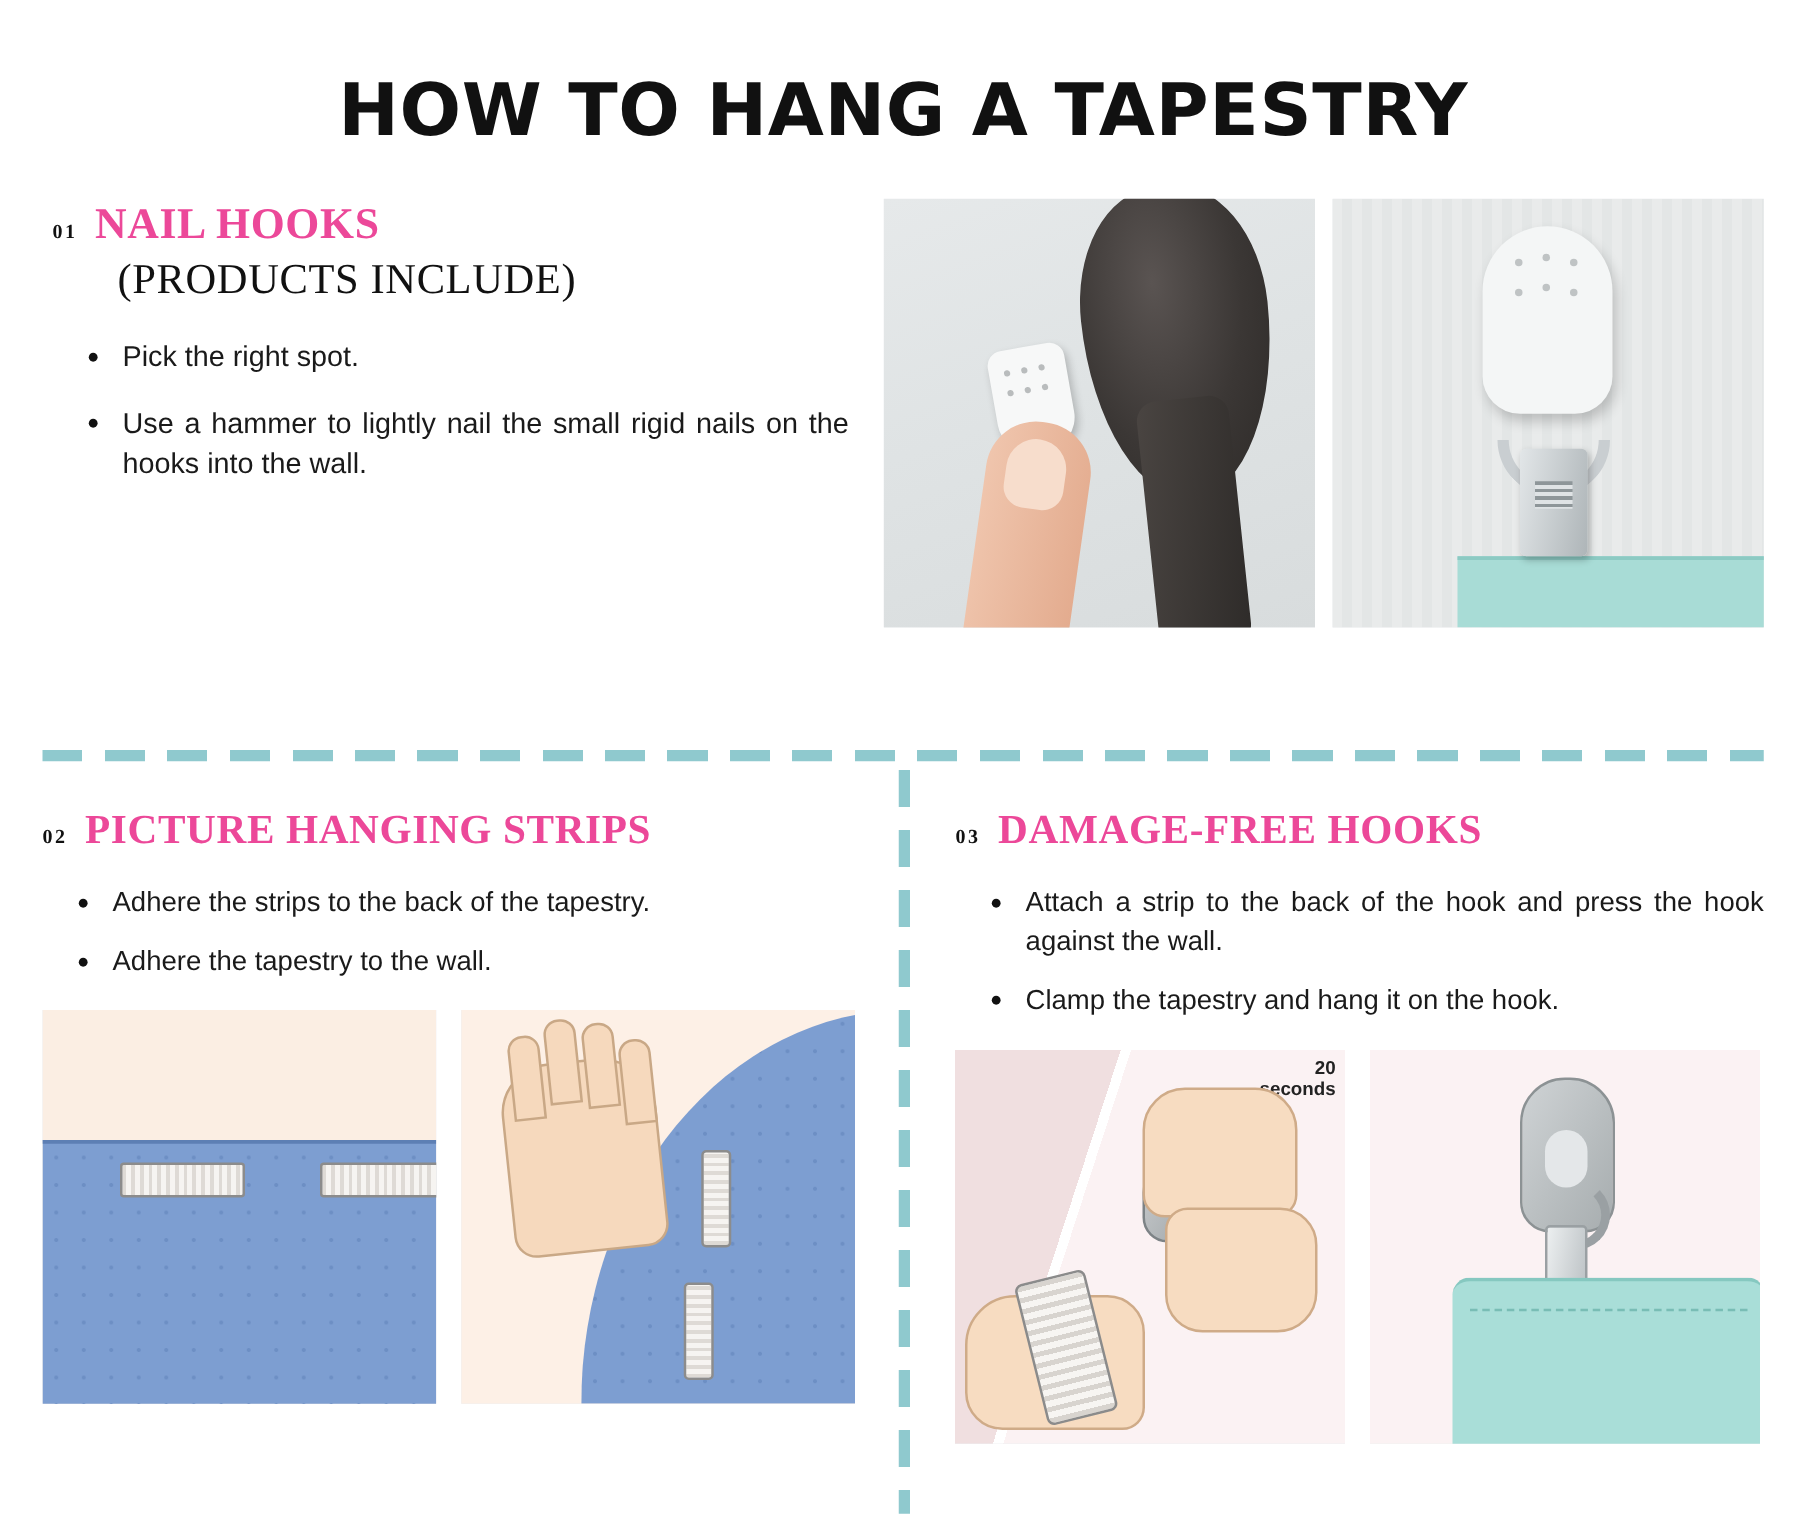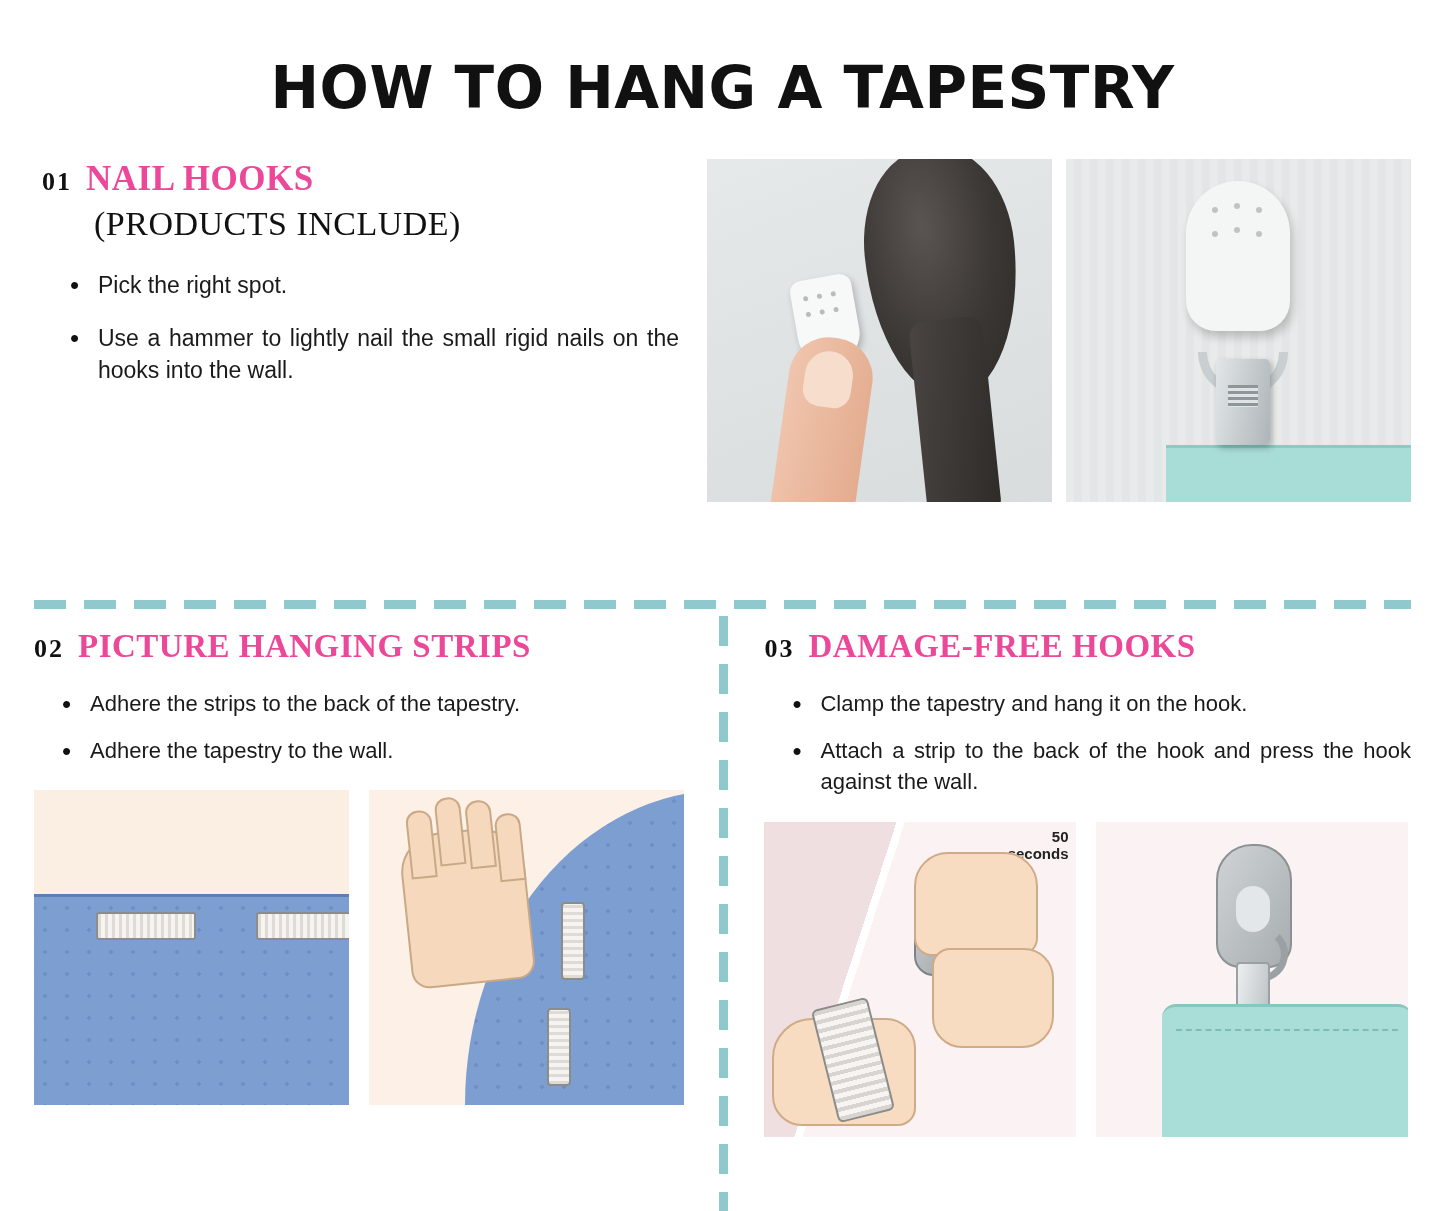--- a/index.html
+++ b/index.html
@@ -48,21 +48,21 @@
     box-sizing: border-box;
   }
   .heading-row {
     display: flex;
     align-items: baseline;
     gap: 14px;
   }
   .step-num {
     font-family: "Liberation Serif", serif;
     font-weight: bold;
-    font-size: 26px;
+    font-size: 16px;
     letter-spacing: 2px;
     color: #111111;
   }
   .step-title {
     font-family: "Liberation Serif", serif;
     font-weight: bold;
     font-size: 35px;
     letter-spacing: 0.5px;
     color: #ec4899;
     line-height: 1.15;
@@ -133,21 +133,21 @@
     background-image: repeating-linear-gradient(
       to bottom,
       #8fc9ce 0px, #8fc9ce 30px,
       rgba(0,0,0,0) 30px, rgba(0,0,0,0) 48px
     );
   }
 
   
   .bottom {
     position: absolute;
-    top: 628px;
+    top: 646px;
     left: 34px;
     right: 34px;
     display: flex;
   }
   .col {
     box-sizing: border-box;
   }
   .col-left { width: 690px; padding-right: 26px; }
   .col-right { width: 690px; padding-left: 42px; }
 
@@ -455,29 +455,29 @@
         </div>
       </div>
     </div>
 
     <div class="col col-right">
       <div class="heading-row">
         <span class="step-num">03</span>
         <span class="step-title">DAMAGE-FREE HOOKS</span>
       </div>
       <ul class="bullets">
+        <li>Attach a strip to the back of the hook and press the hook against the wall.</li>
         <li>Clamp the tapestry and hang it on the hook.</li>
-        <li>Attach a strip to the back of the hook and press the hook against the wall.</li>
       </ul>
 
       <div class="img-pair">
         <div class="photo ph-small-r">
           <div class="wall-diag"></div>
           <div class="badge30">
-            <div>50</div>
+            <div>20</div>
             <div>seconds</div>
           </div>
           <div class="puck"></div>
           <div class="hand2" style="left:150px;top:30px;width:120px;height:100px;border-radius:34px 34px 18px 18px"></div>
           <div class="hand2" style="left:168px;top:126px;width:118px;height:96px;border-radius:18px 30px 32px 30px"></div>
           <div class="hand2" style="left:8px;top:196px;width:140px;height:104px;border-radius:40px 30px 18px 30px"></div>
           <div class="strip-pkg"></div>
         </div>
 
         <div class="photo ph-small-r">

